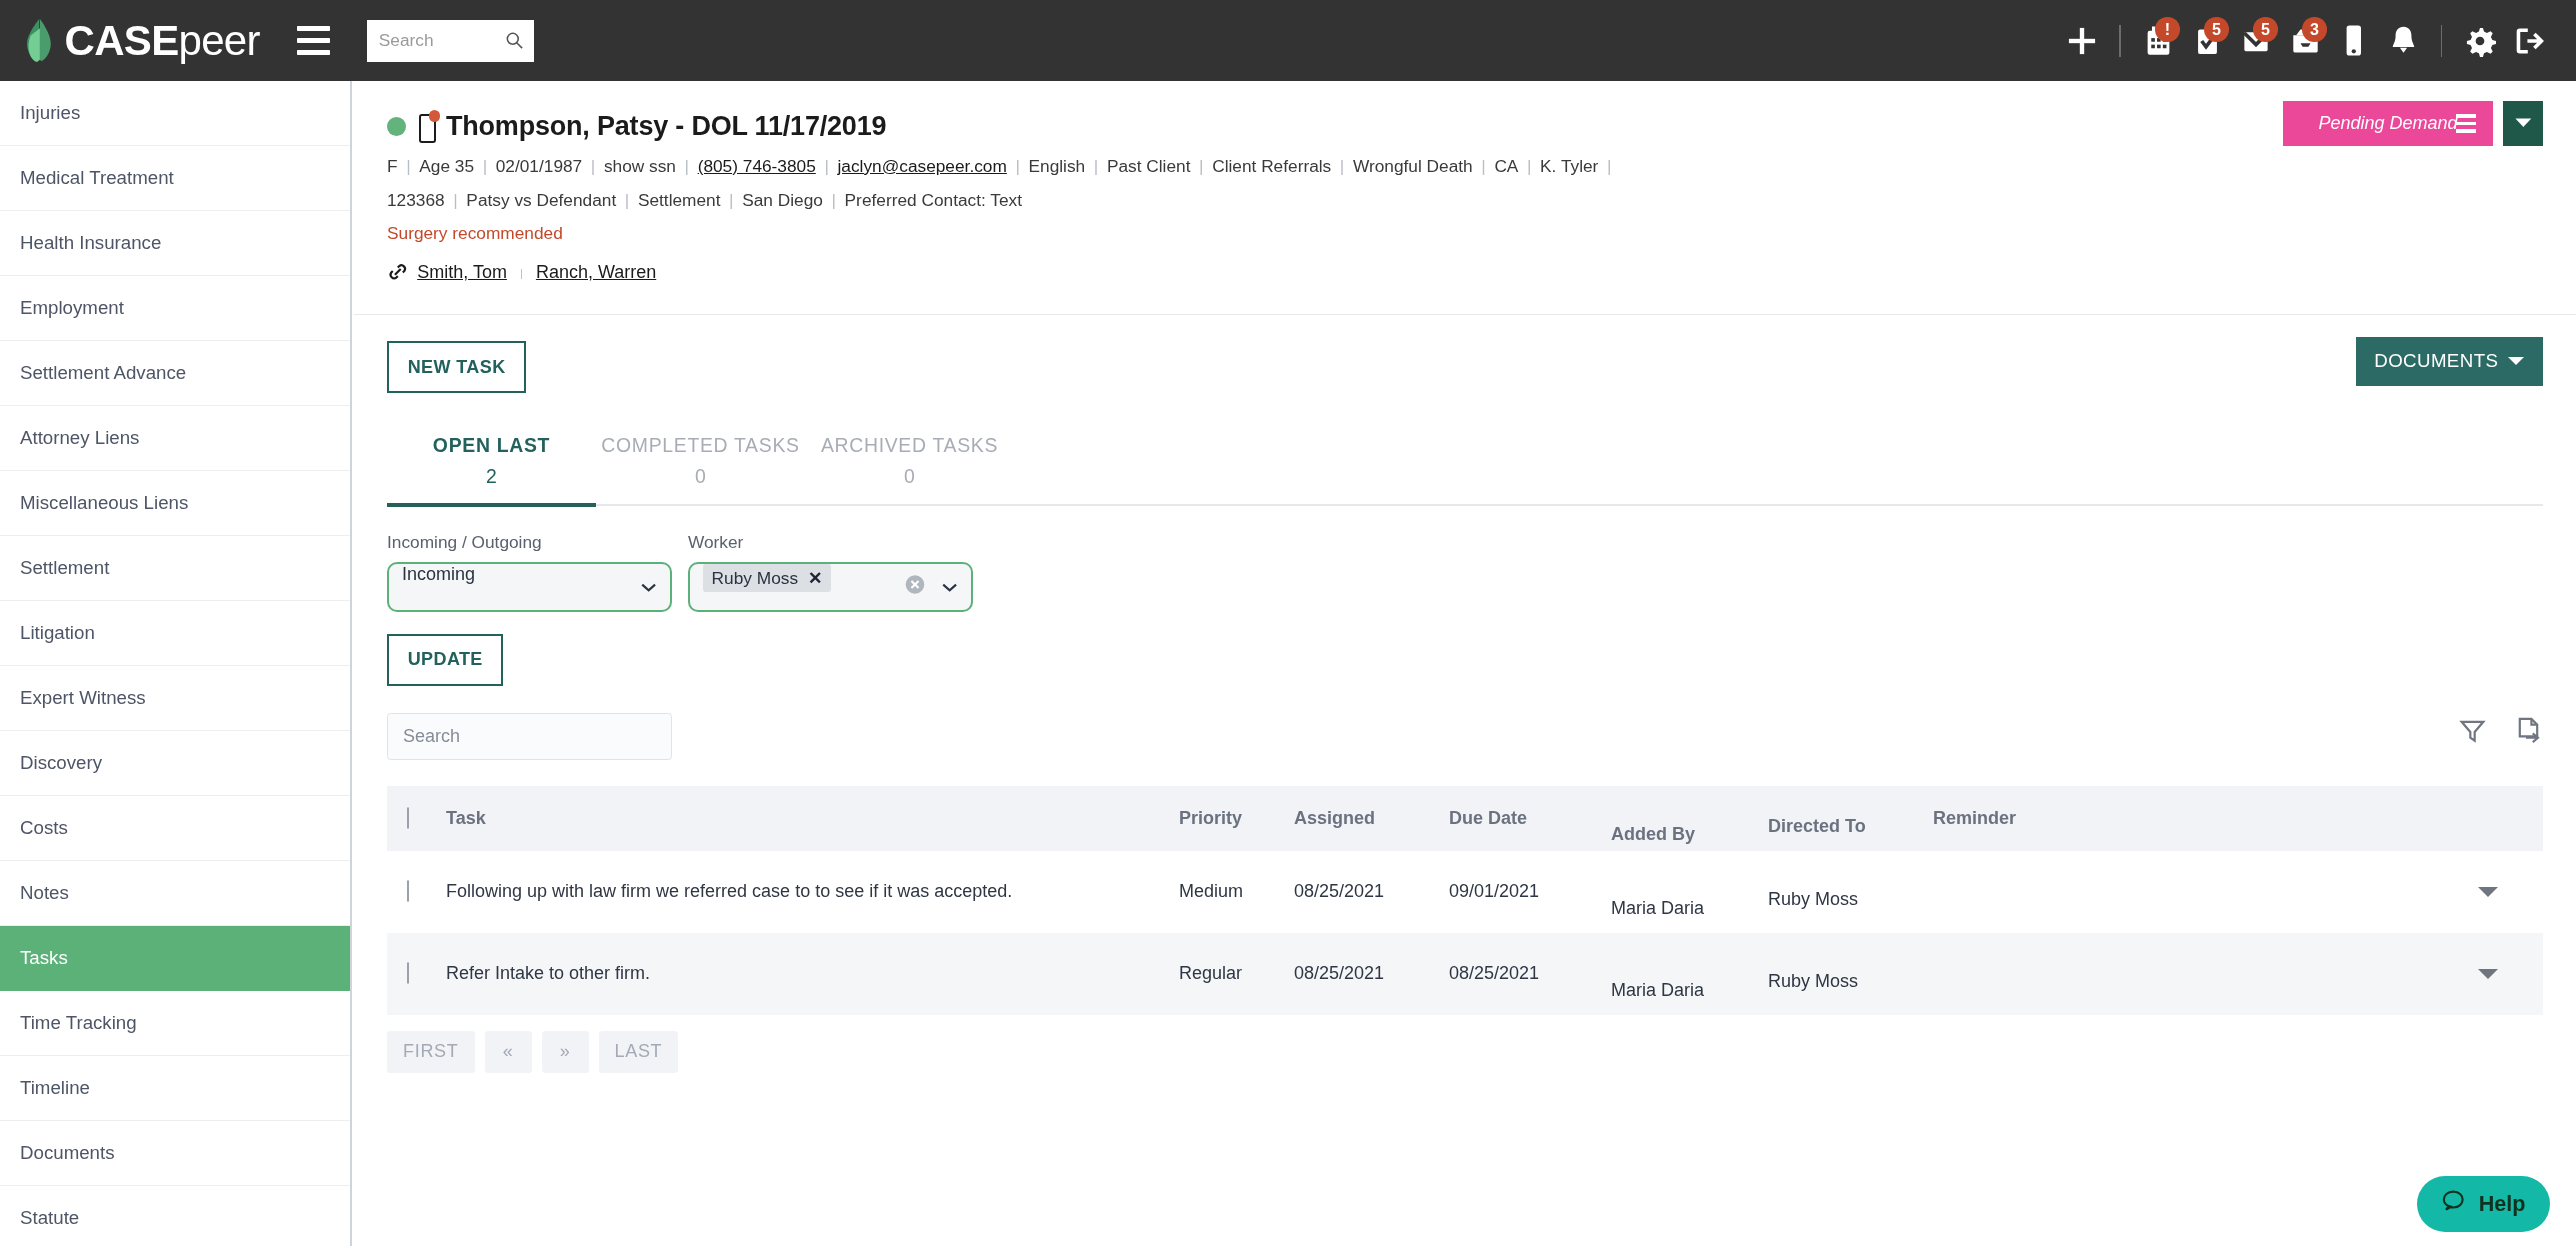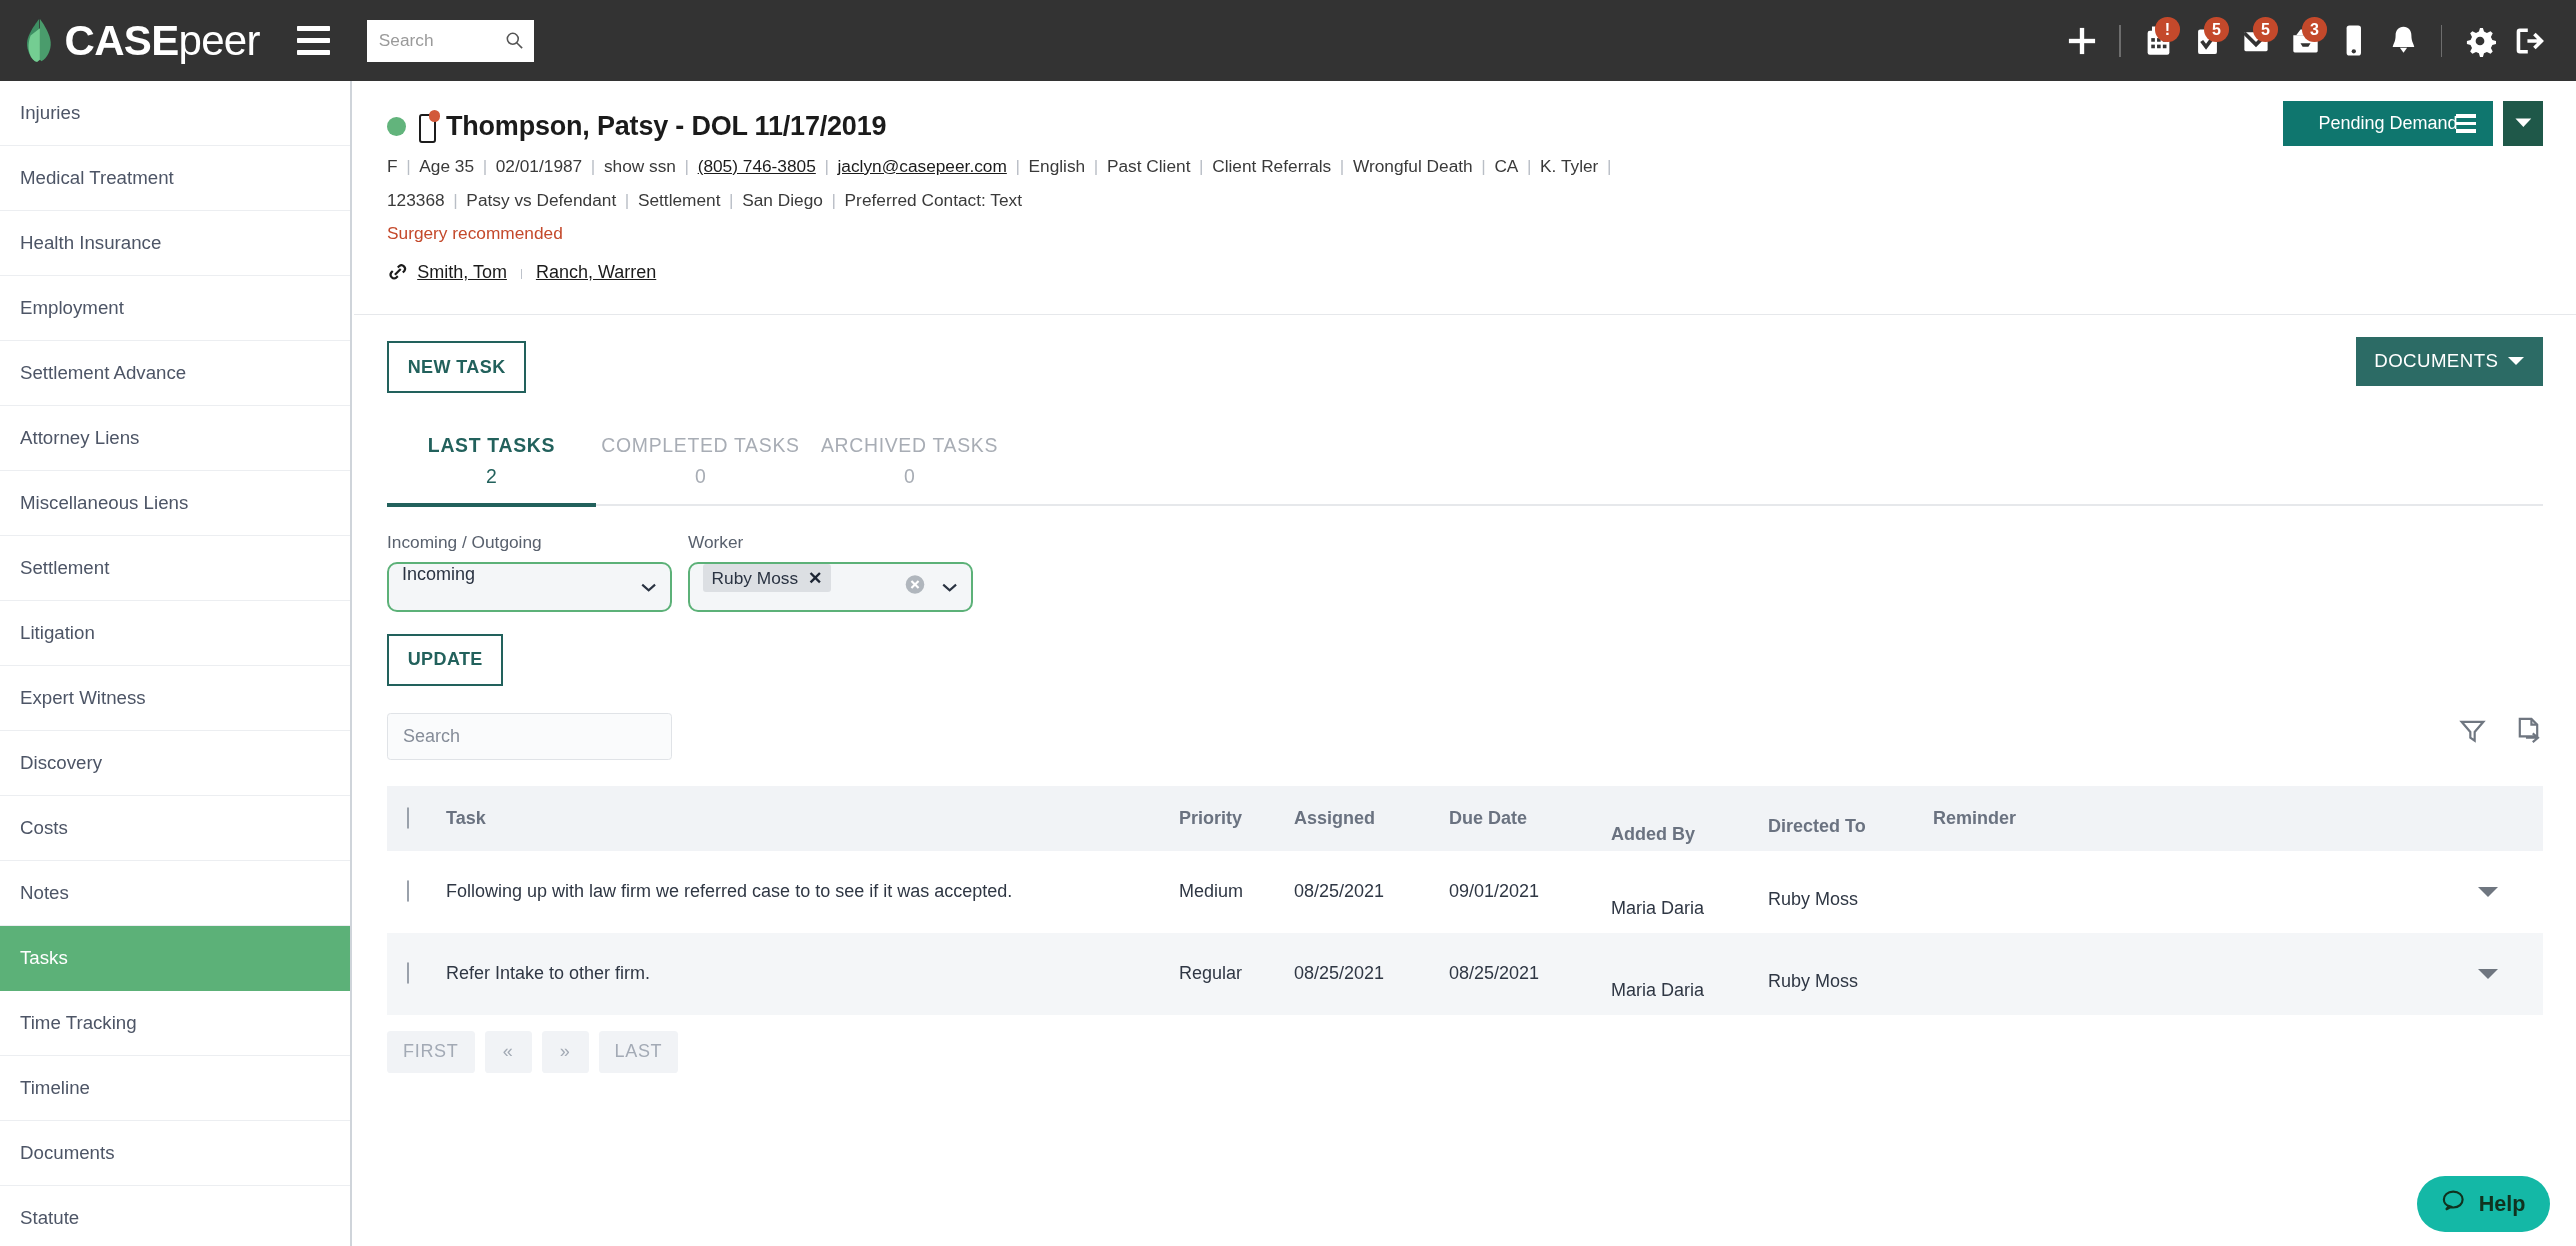--- a/index.html
+++ b/index.html
@@ -141,22 +141,22 @@
     font-size: 18px; color: #1b1b1b; text-decoration: underline;
   }
   .linked-row .sep { color: #b9bec6; margin: 0 13px; }
 
   .status-btn-wrap {
     position: absolute; top: 20px; right: 33px;
     display: flex; align-items: stretch; gap: 10px;
   }
   .status-btn {
     width: 210px; height: 45px;
-    background: #0f766e;
-    color: #ffffff; font-size: 18px;
+    background: #ec4899;
+    color: #ffffff; font-style: italic; font-size: 18px;
     display: flex; align-items: center; justify-content: center;
     position: relative; cursor: pointer;
   }
   .status-btn .burger {
     position: absolute; right: 17.3px; top: 13px;
     width: 20px; height: 18.7px;
     display: flex; flex-direction: column; justify-content: space-between;
   }
   .status-btn .burger i { display: block; height: 3.6px; background: #fff; }
   .status-caret {
@@ -545,21 +545,21 @@
   <div class="toolbar-row">
     <div class="btn-outline">NEW TASK</div>
     <div class="btn-solid-teal">
       <span>DOCUMENTS</span>
       <span class="caret-dn"></span>
     </div>
   </div>
 
   <div class="tabs" id="tabs">
       <div class="tab active">
-        <div class="tl">LAST TASKS</div>
+        <div class="tl">OPEN LAST</div>
         <div class="tc">2</div>
       </div>
       <div class="tab">
         <div class="tl">COMPLETED TASKS</div>
         <div class="tc">0</div>
       </div>
       <div class="tab">
         <div class="tl">ARCHIVED TASKS</div>
         <div class="tc">0</div>
       </div>

